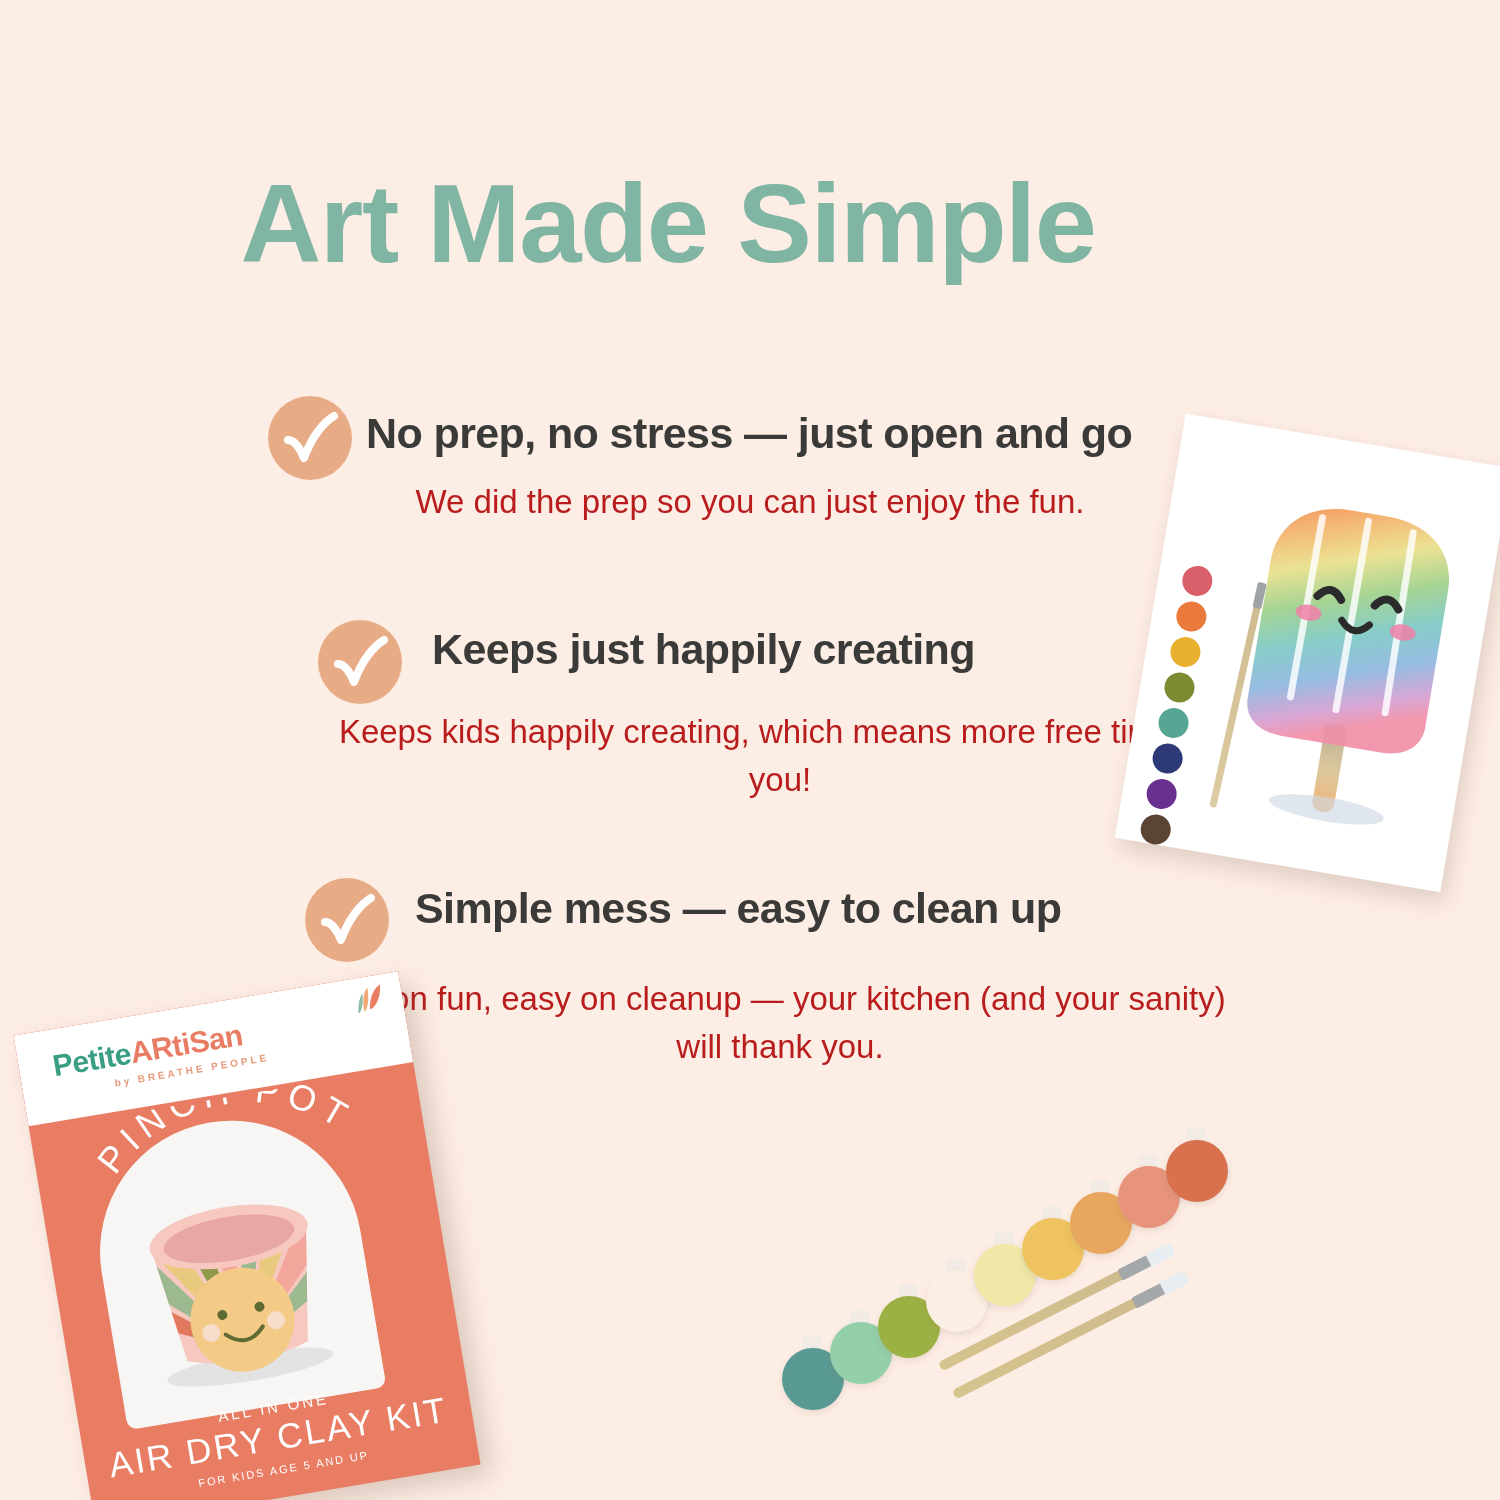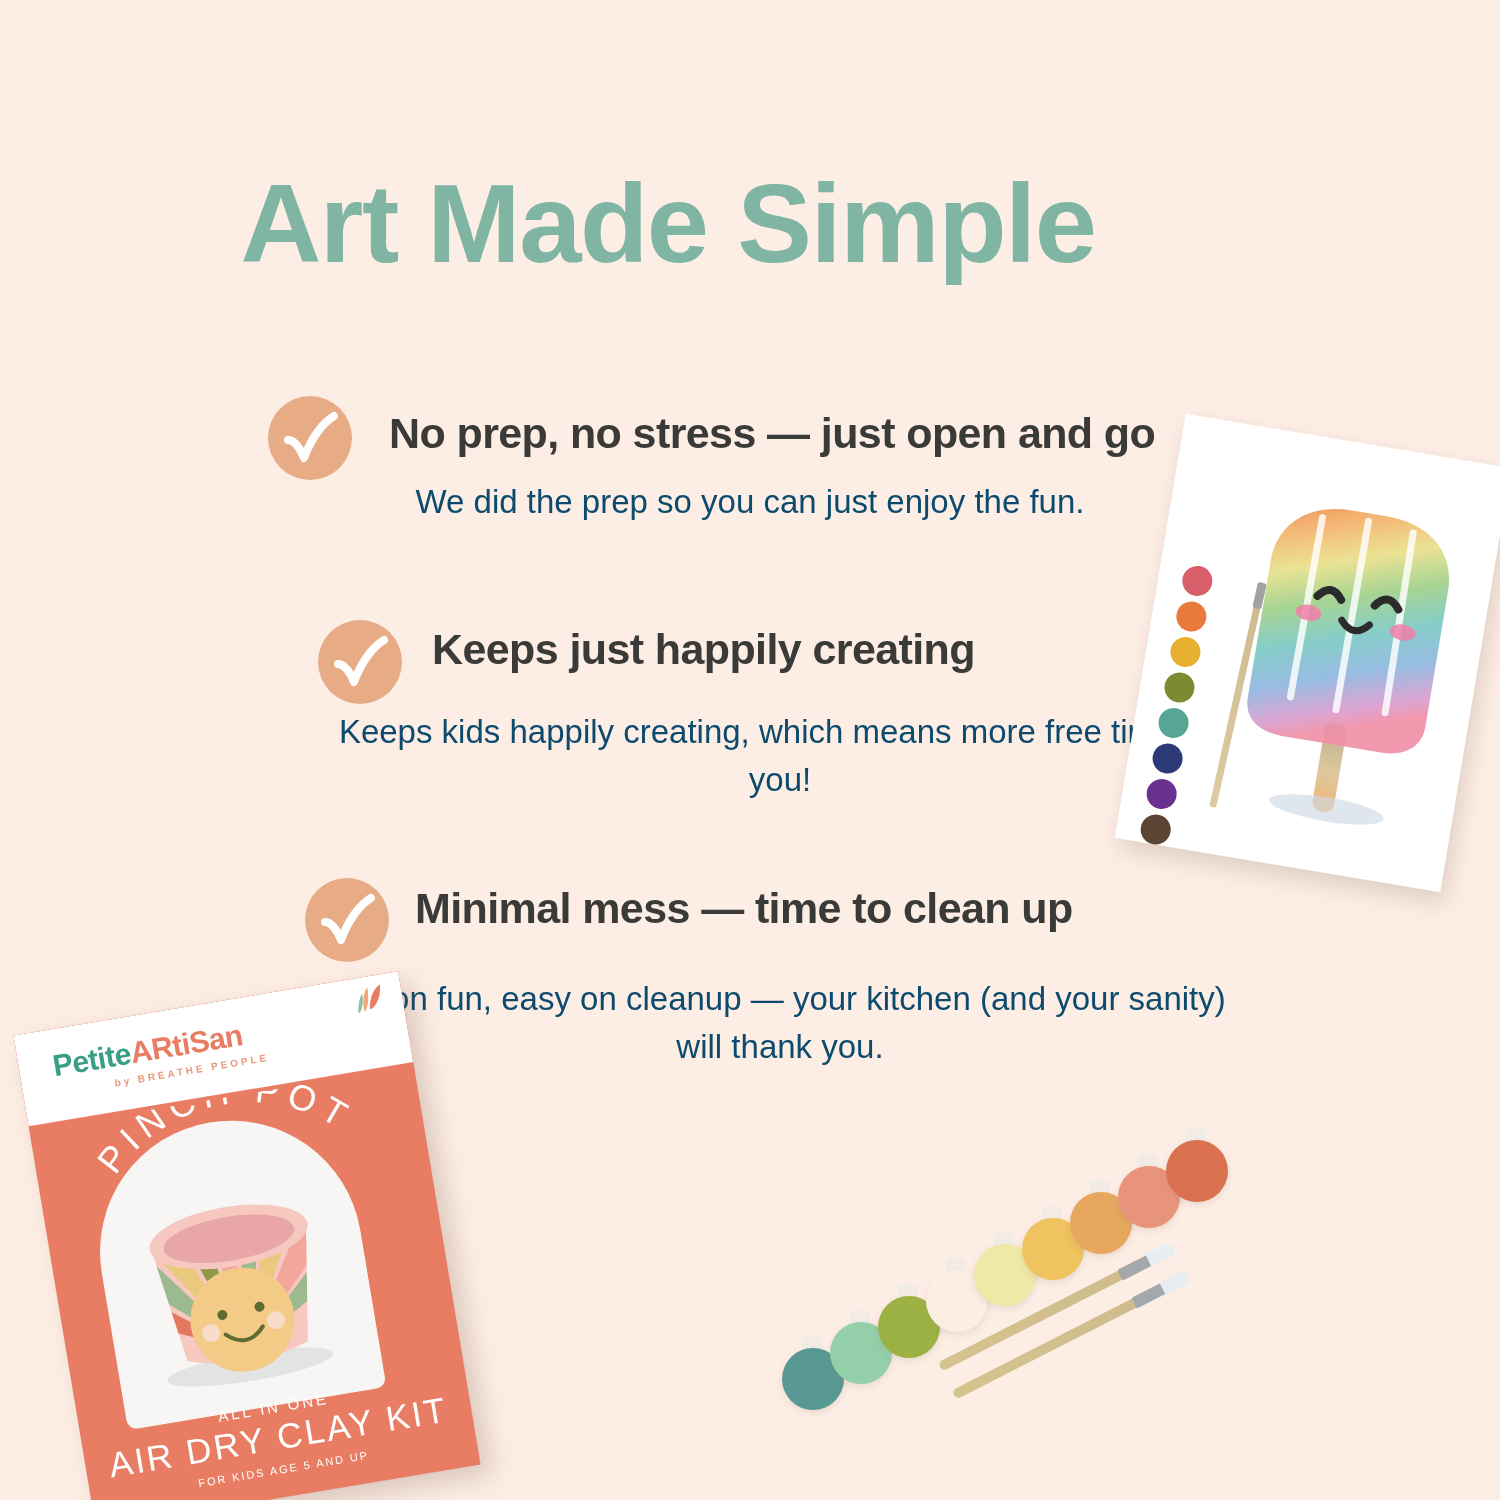--- a/index.html
+++ b/index.html
@@ -35,28 +35,28 @@
     position:absolute;
     font-size:43px;
     font-weight:bold;
     color:#3a3a38;
     letter-spacing:-0.6px;
     white-space:nowrap;
   }
   .b-sub{
     position:absolute;
     font-size:33px;
-    color:#0c4a6e;
+    color:#b91c1c;
     line-height:1.45;
     text-align:center;
   }
 
   
   #b1 .check-circle{left:268px;top:396px;}
-  #b1 .b-head{left:366px;top:409px;margin-left:23px;}
+  #b1 .b-head{left:366px;top:409px;}
   #b1 .b-sub{left:250px;top:478px;width:1000px;}
 
   
   #b2 .check-circle{left:318px;top:620px;}
   #b2 .b-head{left:432px;top:625px;}
   #b2 .b-sub{left:330px;top:708px;width:900px;}
 
   
   #b3 .check-circle{left:305px;top:878px;}
   #b3 .b-head{left:415px;top:884px;}
@@ -162,21 +162,21 @@
     <div class="b-head">Keeps just happily creating</div>
     <div class="b-sub">Keeps kids happily creating, which means more free time for you!</div>
   </div>
 
   <div class="benefit" id="b3">
     <div class="check-circle">
       <svg width="84" height="84" viewBox="0 0 84 84">
         <path d="M20 44 C26 44 32 52 36 62 C44 40 56 26 66 20" stroke="#ffffff" stroke-width="8" fill="none" stroke-linecap="round" stroke-linejoin="round"></path>
       </svg>
     </div>
-    <div class="b-head">Minimal mess — time to clean up</div>
+    <div class="b-head">Simple mess — easy to clean up</div>
     <div class="b-sub">Big on fun, easy on cleanup — your kitchen (and your sanity) will thank you.</div>
   </div>
 
   <div id="popsicle-card">
     <div class="pop-dots">
         <div class="dot" style="background: rgb(217, 96, 106);"></div>
         <div class="dot" style="background: rgb(233, 122, 60);"></div>
         <div class="dot" style="background: rgb(232, 176, 47);"></div>
         <div class="dot" style="background: rgb(126, 138, 49);"></div>
         <div class="dot" style="background: rgb(86, 166, 147);"></div>

